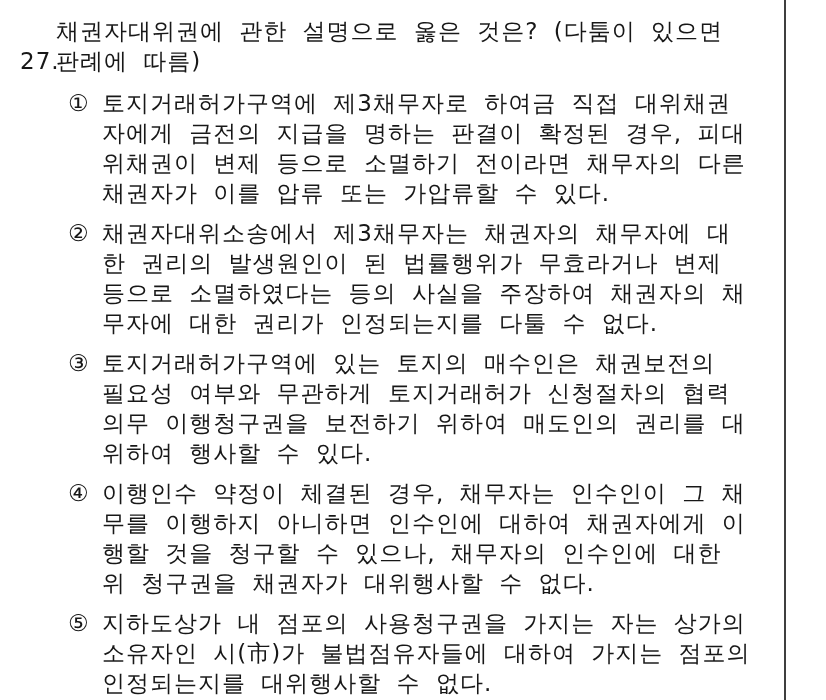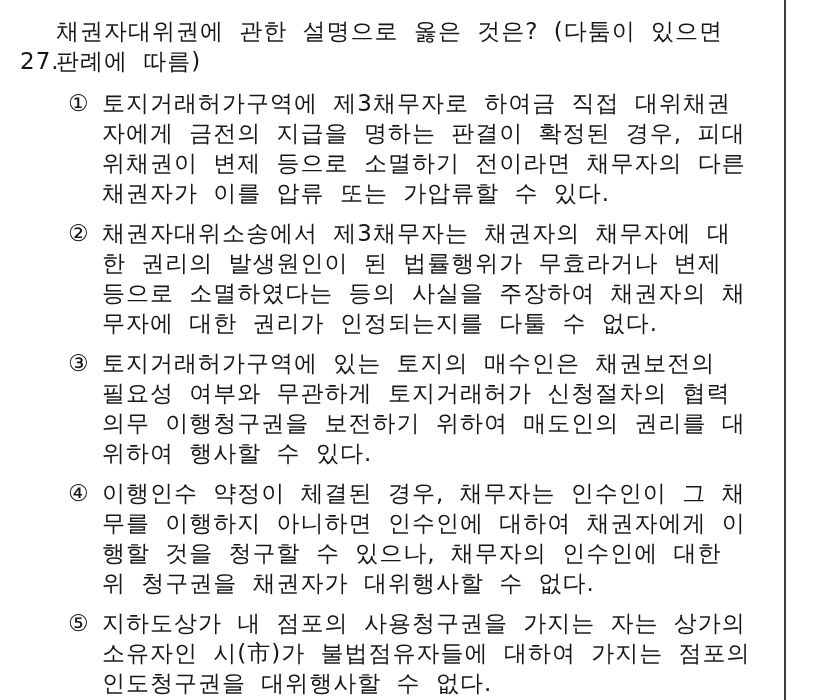--- a/index.html
+++ b/index.html
@@ -114,21 +114,21 @@
         <span class="option-text">이행인수 약정이 체결된 경우, 채무자는 인수인이 그 채
 무를 이행하지 아니하면 인수인에 대하여 채권자에게 이
 행할 것을 청구할 수 있으나, 채무자의 인수인에 대한
 위 청구권을 채권자가 대위행사할 수 없다.</span>
       </li>
 
       <li class="option-item">
         <span class="option-marker">⑤</span>
         <span class="option-text">지하도상가 내 점포의 사용청구권을 가지는 자는 상가의
 소유자인 시(市)가 불법점유자들에 대하여 가지는 점포의
-인도청구권을 대위행사할 수 없다.</span>
+인정되는지를 대위행사할 수 없다.</span>
       </li>
 
     </ul>
   </div>
 
   <div class="column-divider"></div>
 
 </div>
 
 </body></html>

